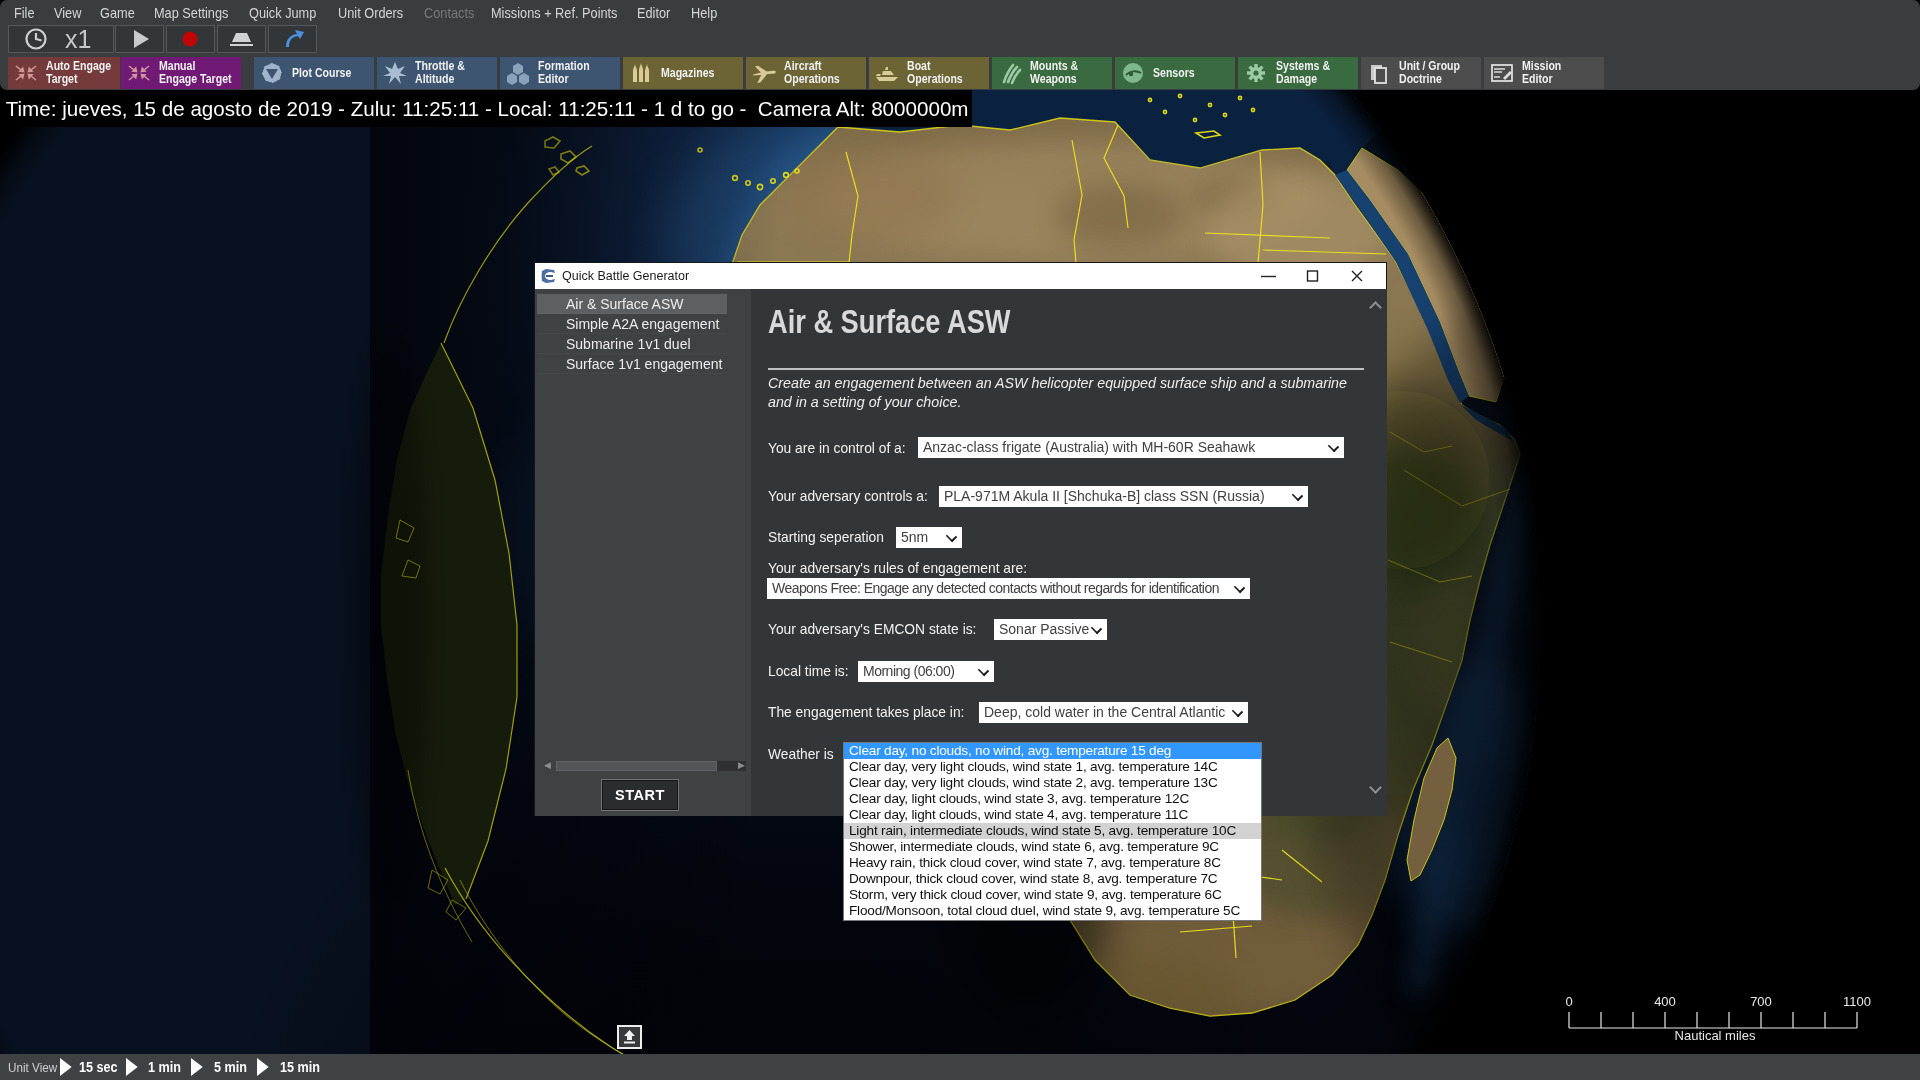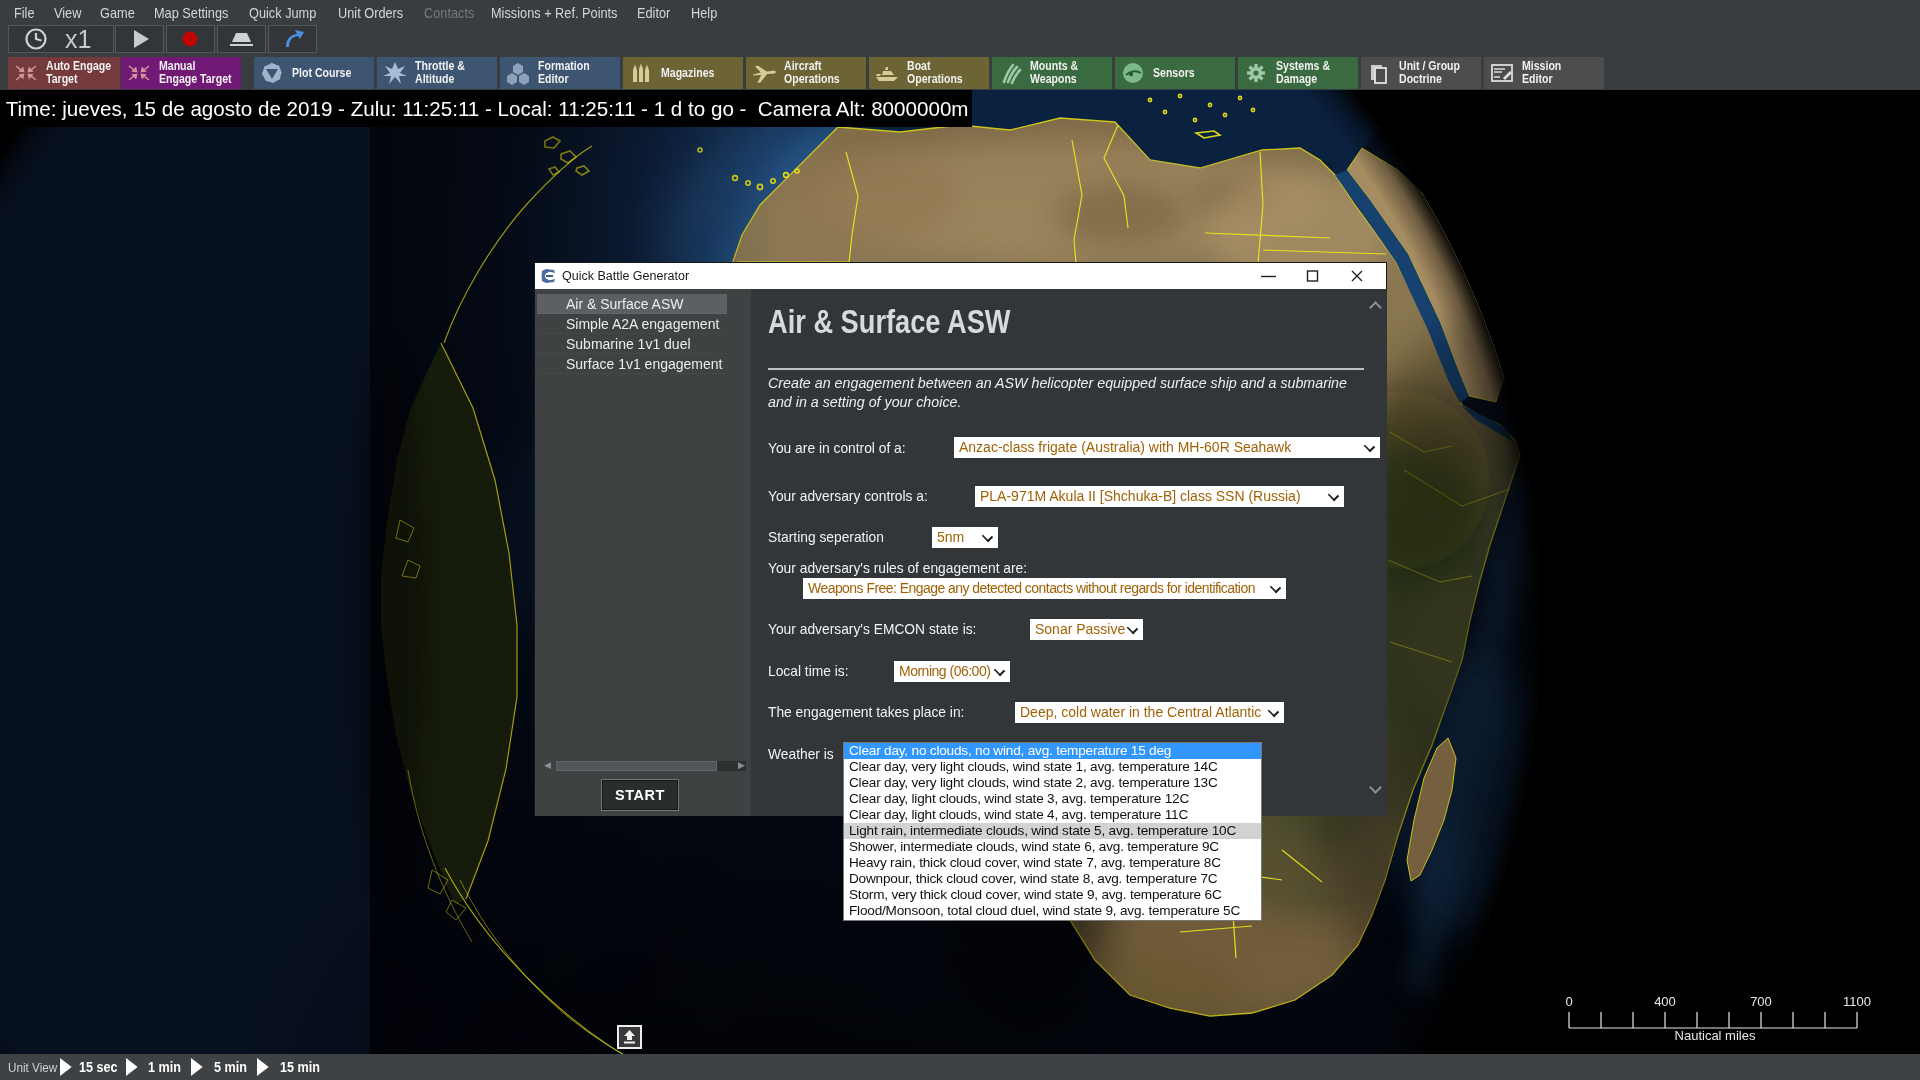--- a/index.html
+++ b/index.html
@@ -1,38 +1,38 @@
 <!DOCTYPE html>
 <html><head>
 <meta charset="utf-8">
 <style>
 html,body{margin:0;padding:0;background:#000;width:1920px;height:1080px;overflow:hidden;}
 *{box-sizing:border-box;font-family:"Liberation Sans",sans-serif;}
 #screen{position:absolute;top:0;left:0;width:1920px;height:1080px;background:#000;overflow:hidden;}
 #globe{position:absolute;left:0;top:0;}
 
-#topbar{position:absolute;left:0;top:0;width:1920px;height:90px;background:#3a3d3f;}
+#topbar{position:absolute;left:0;top:0;width:1920px;height:90px;background:#3a3d3f;border-radius:7px;}
 #menubar{position:absolute;left:0;top:0;height:24px;color:#d4d5d6;font-size:15px;}
 #menubar span{position:absolute;top:4px;white-space:nowrap;transform:scaleX(0.85);transform-origin:0 50%;}
 #row2 .btn2{position:absolute;top:25px;height:28px;background:#333639;border:1px solid #55585a;}
 #toolbar .tbtn{position:absolute;top:57px;height:32px;color:#f1f1f1;font-size:12px;font-weight:bold;line-height:13px;}
 #toolbar .tbtn .ic{position:absolute;left:5px;top:4px;width:26px;height:24px;}
 #toolbar .tbtn .tx{position:absolute;left:38px;top:50%;transform:translateY(-50%) scaleX(0.88);transform-origin:0 50%;white-space:nowrap;}
 
 #timebar{position:absolute;left:0;top:90px;width:972px;height:37px;background:#000;color:#fff;font-size:20.6px;line-height:37px;white-space:nowrap;}
 
 #dialog{position:absolute;left:534px;top:262px;width:853px;height:554px;background:#333638;border:1px solid #151617;}
 #dtitle{position:absolute;left:0;top:0;width:100%;height:26px;background:#fff;}
 #dtitle .ttext{position:absolute;left:27px;top:6px;font-size:12.5px;color:#1a1a1a;}
 #dside{position:absolute;left:0;top:26px;width:216px;height:527px;background:#3f4243;}
 #dside .item{position:absolute;left:2px;width:190px;height:20px;font-size:14px;color:#ececec;line-height:20px;padding-left:29px;white-space:nowrap;border-bottom:1px solid rgba(255,255,255,0.035);}
 #dside .sel{background:#5d6062;width:190px;}
 #dmain{position:absolute;left:216px;top:26px;width:636px;height:527px;background:#333638;}
 .lab{position:absolute;color:#f2f2f2;font-size:15px;white-space:nowrap;transform:scaleX(0.92);transform-origin:0 50%;}
-.selbox{position:absolute;background:#fff;color:#a16207;font-size:14px;line-height:21px;height:21px;white-space:nowrap;overflow:hidden;padding-left:5px;margin-left:36px;}
+.selbox{position:absolute;background:#fff;color:#404040;font-size:14px;line-height:21px;height:21px;white-space:nowrap;overflow:hidden;padding-left:5px;}
 .selbox .chev{position:absolute;right:7px;top:5px;width:8px;height:8px;}
 .chev:before{content:"";position:absolute;left:0;top:0;width:7px;height:7px;border-right:2px solid #1c1c1c;border-bottom:2px solid #1c1c1c;transform:rotate(45deg) scale(1,0.8);transform-origin:center;}
 #wlist{position:absolute;left:843px;top:742px;width:419px;height:179px;background:#fff;border:1px solid #777;font-size:13.6px;color:#101010;}
 #wlist div{height:16px;line-height:16px;padding-left:5px;white-space:nowrap;overflow:hidden;letter-spacing:-0.2px;}
 #wlist .w1{background:#3297fd;color:#fff;}
 #wlist .w6{background:#d2d2d2;}
 #dsb{position:absolute;left:0;top:26px;width:216px;height:527px;}
 .sarr{position:absolute;font-size:9px;color:#8b8e90;}
 #startbtn{position:absolute;left:66px;top:490px;width:78px;height:32px;background:#2a2d2e;border:1px solid #747474;box-shadow:inset 0 0 0 1px #151617;color:#fff;font-weight:bold;font-size:14.5px;letter-spacing:0.5px;text-align:center;line-height:30px;}
 #h1{position:absolute;left:17px;top:14px;font-size:33px;font-weight:bold;color:#d8d9da;white-space:nowrap;transform:scaleX(0.825);transform-origin:0 0;}
@@ -414,21 +414,21 @@
   <div class="selbox" style="left:167px;top:148px;width:426px">Anzac-class frigate (Australia) with MH-60R Seahawk<span class="chev"></span></div>
   <span class="lab" style="left:17px;top:198px">Your adversary controls a:</span>
   <div class="selbox" style="left:188px;top:197px;width:369px">PLA-971M Akula II [Shchuka-B] class SSN (Russia)<span class="chev"></span></div>
   <span class="lab" style="left:17px;top:239px">Starting seperation</span>
   <div class="selbox" style="left:145px;top:238px;width:66px">5nm<span class="chev"></span></div>
   <span class="lab" style="left:17px;top:270px">Your adversary's rules of engagement are:</span>
   <div class="selbox" style="left:16px;top:289px;width:483px;letter-spacing:-0.55px">Weapons Free: Engage any detected contacts without regards for identification<span class="chev"></span></div>
   <span class="lab" style="left:17px;top:331px">Your adversary's EMCON state is:</span>
   <div class="selbox" style="left:243px;top:330px;width:113px">Sonar Passive<span class="chev"></span></div>
   <span class="lab" style="left:17px;top:373px">Local time is:</span>
-  <div class="selbox" style="left:107px;top:372px;width:116px;letter-spacing:-0.5px">Morning (06:00)<span class="chev"></span></div>
+  <div class="selbox" style="left:107px;top:372px;width:136px;letter-spacing:-0.5px">Morning (06:00)<span class="chev"></span></div>
   <span class="lab" style="left:17px;top:414px">The engagement takes place in:</span>
   <div class="selbox" style="left:228px;top:413px;width:269px">Deep, cold water in the Central Atlantic<span class="chev"></span></div>
   <span class="lab" style="left:17px;top:456px">Weather is</span>
   <div class="vchev" style="left:620px;top:14px;transform:rotate(225deg)"></div>
   <div class="vchev" style="left:620px;top:494px;transform:rotate(45deg)"></div>
  </div>
 </div>
 
 <div id="wlist">
  <div class="w1">Clear day, no clouds, no wind, avg. temperature 15 deg</div>

